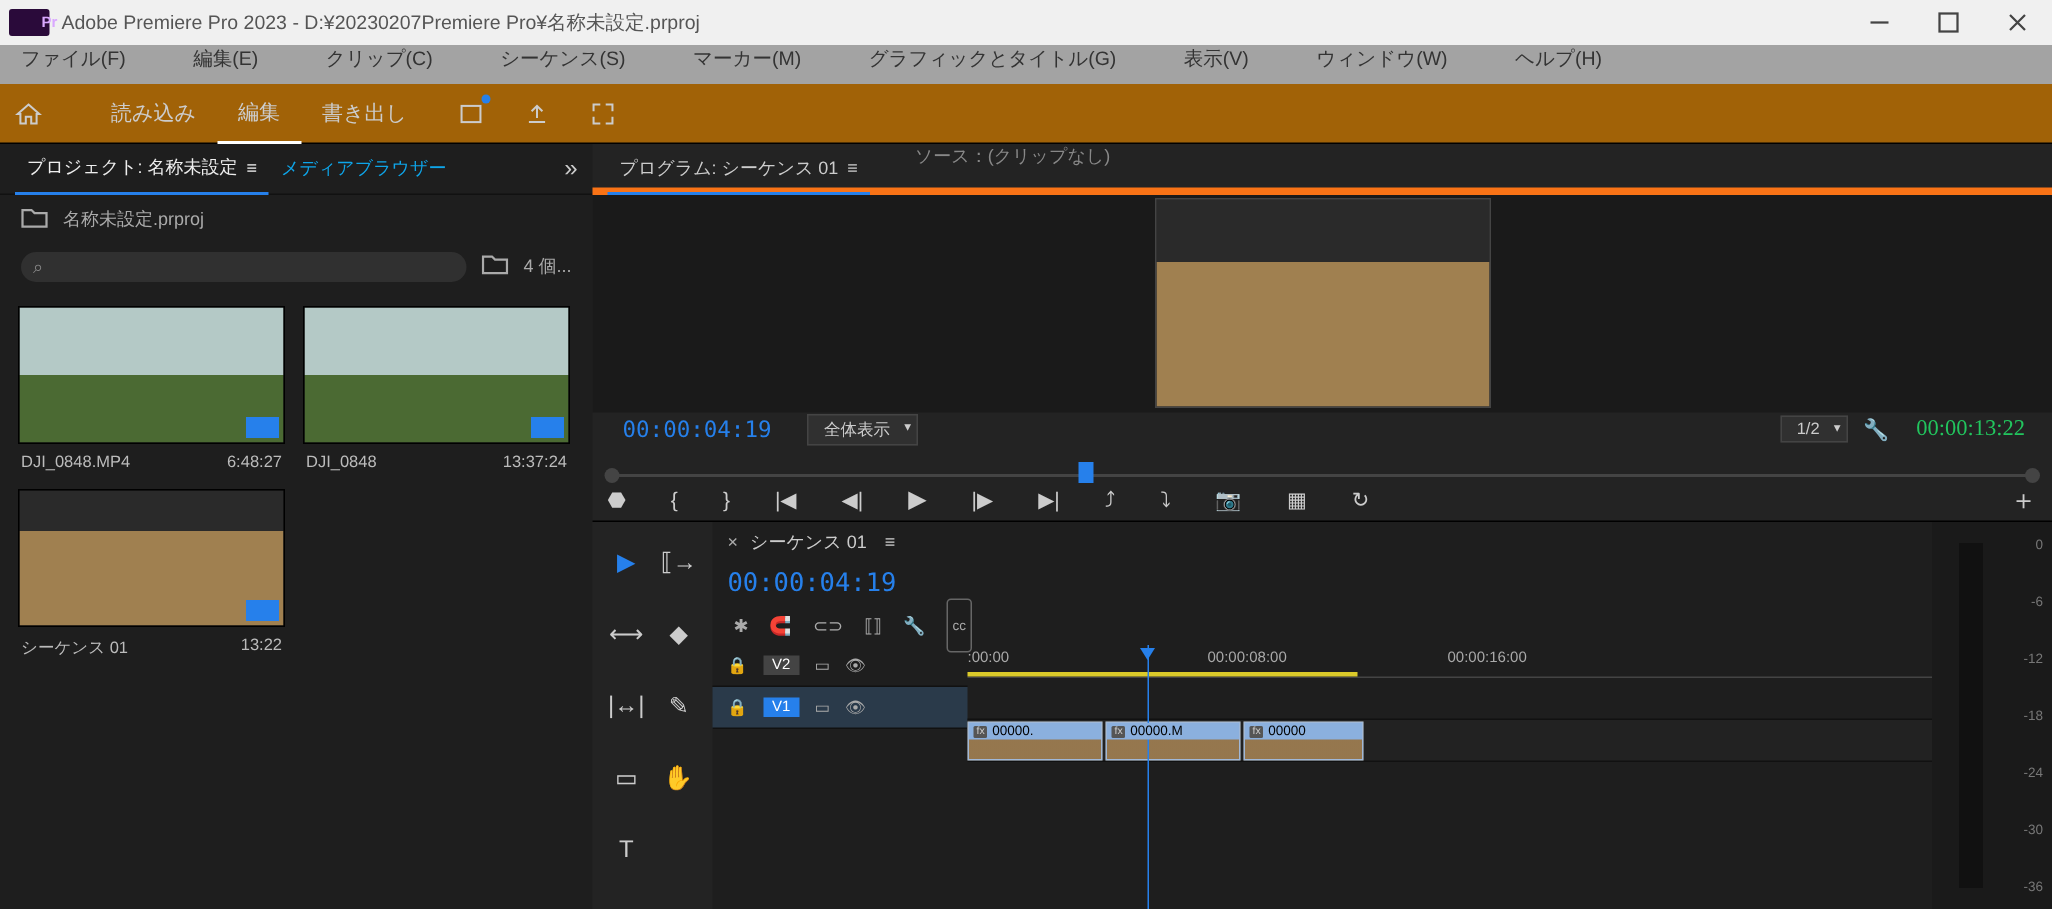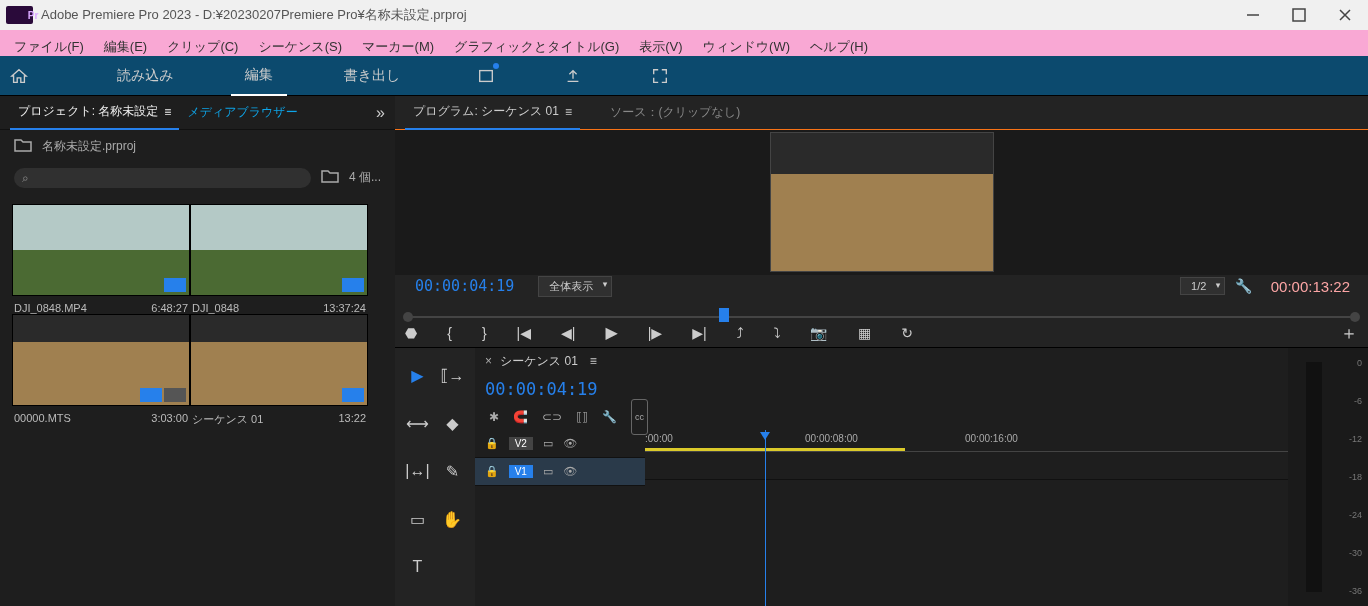--- a/index.html
+++ b/index.html
@@ -1,59 +1,59 @@
 <!DOCTYPE html>
 <html><head>
 <meta charset="utf-8">
 <style>
 * { margin: 0; padding: 0; box-sizing: border-box; font-family: "Segoe UI", Arial, sans-serif; }
 body { width: 1368px; height: 606px; background: #232323; color: #ccc; overflow: hidden; font-size: 12px; }
 .titlebar { height: 30px; background: #f0f0f0; display: flex; align-items: center; padding-left: 6px; color: #555; font-size: 13px; }
 .titlebar .pr { width: 18px; height: 18px; background: #2a0a3a; color: #d9a8ff; font-size: 10px; font-weight: bold; display: flex; align-items: center; justify-content: center; border-radius: 2px; margin-right: 8px; padding-left: 27px; }
 .titlebar .spacer { flex: 1; }
 .titlebar .winbtn { width: 46px; height: 30px; display: flex; align-items: center; justify-content: center; color: #444; cursor: pointer; }
-.menubar { height: 26px; background: #f9a8d4; display: flex; align-items: flex-end; padding-left: 4px; color: #333; font-size: 13px; }
+.menubar { height: 26px; background: #a3a3a3; display: flex; align-items: flex-start; padding-left: 4px; color: #333; font-size: 13px; gap: 25px; }
 .menubar .mitem { padding: 0 10px; cursor: pointer; }
-.workspace-bar { height: 40px; background: #0c4a6e; display: flex; align-items: center; padding: 0 10px; border-bottom: 1px solid #000; gap: 43px; }
+.workspace-bar { height: 40px; background: #a16207; display: flex; align-items: center; padding: 0 10px; border-bottom: 1px solid #000; }
 .workspace-bar .home { width: 20px; height: 18px; margin-right: 30px; }
 .workspace-bar .wtab { padding: 0 14px; color: #ccc; font-size: 14px; cursor: pointer; height: 40px; display: flex; align-items: center; }
 .workspace-bar .wtab.active { border-bottom: 2px solid #fff; }
 .workspace-bar .center { flex: 1; text-align: center; font-size: 14px; }
 .workspace-bar .icon-btn { width: 30px; height: 30px; display: flex; align-items: center; justify-content: center; margin-left: 14px; cursor: pointer; position: relative; }
 .main { display: flex; height: 510px; }
 .left { width: 395px; display: flex; flex-direction: column; background: #1e1e1e; }
 .panel-tabs { height: 34px; display: flex; align-items: center; padding: 0 10px; font-size: 12px; border-bottom: 1px solid #111; }
 .panel-tabs .ptab { padding: 0 8px; cursor: pointer; display: flex; align-items: center; height: 34px; color: #0ea5e9; }
 .panel-tabs .ptab.active { border-bottom: 2px solid #2680eb; color: #eee; }
 .panel-tabs .more { margin-left: auto; font-size: 16px; }
 .proj-header { padding: 6px 14px 8px; display: flex; align-items: center; gap: 10px; color: #aaa; }
 .search-row { display: flex; align-items: center; padding: 2px 14px 10px; gap: 10px; }
 .search-row .sbox { flex: 1; background: #303030; border-radius: 10px; height: 20px; display: flex; align-items: center; padding: 0 8px; color: #888; }
-.thumbs { display: flex; flex-wrap: wrap; padding: 6px 12px; }
+.thumbs { display: flex; flex-wrap: wrap; padding: 6px 12px; gap: 12px; }
 .thumb { width: 178px; }
 .thumb .img { height: 92px; background: #3a3a3a; position: relative; border: 1px solid #000; }
 .thumb .img.outdoor { background: linear-gradient(#b4c9c6 50%, #4b6a33 50%); }
 .thumb .img.indoor { background: linear-gradient(#2a2a2a 30%, #a08050 30%); }
 .thumb .badges { position: absolute; bottom: 3px; right: 3px; display: flex; gap: 2px; }
 .thumb .badge { width: 22px; height: 14px; background: #2680eb; }
 .thumb .meta { display: flex; justify-content: space-between; padding: 6px 2px 0; color: #bbb; font-size: 11px; }
 .right { flex: 1; display: flex; flex-direction: column; }
-.prog-tabs { height: 34px; display: flex; align-items: center; padding: 0 10px; border-bottom: 1px solid #f97316; }
+.prog-tabs { height: 34px; display: flex; padding: 0 10px; border-bottom: 5px solid #f97316; }
 .prog-tabs .ptab { padding: 0 8px; cursor: pointer; color: #ccc; height: 34px; display: flex; align-items: center; }
 .prog-tabs .ptab.active { border-bottom: 2px solid #2680eb; }
 .prog-tabs .srclabel { margin-left: 30px; color: #888; }
 .monitor { height: 200px; display: flex; align-items: center; justify-content: center; background: #1a1a1a; }
 .monitor .vid { width: 224px; height: 140px; background: linear-gradient(#2a2a2a 30%, #a08050 30%); border: 1px solid #444; }
 .ctrl-row { height: 32px; display: flex; align-items: center; padding: 0 10px; }
 .tc { color: #2680eb; font-size: 15px; font-family: monospace; padding: 0 10px; }
 .dd { background: #303030; border: 1px solid #444; padding: 2px 18px 2px 10px; font-size: 11px; position: relative; cursor: pointer; margin-left: 14px; }
 .dd::after { content: "▾"; position: absolute; right: 4px; font-size: 9px; }
 .ctrl-row .sp { flex: 1; }
 .wrench { color: #ccc; font-size: 14px; margin: 0 10px; }
-.dur { color: #fca5a5; font-size: 15px; font-family: Liberation Sans, sans-serif; padding: 0 8px; }
+.dur { color: #22c55e; font-size: 15px; font-family: Liberation Serif, serif; padding: 0 8px; }
 .scrub { height: 28px; position: relative; margin: 0 10px; }
 .scrub .track { position: absolute; top: 18px; left: 0; right: 0; height: 2px; background: #444; }
 .scrub .track::before { content: ""; position: absolute; left: -2px; top: -4px; width: 10px; height: 10px; border-radius: 50%; background: #444; }
 .scrub .track::after { content: ""; position: absolute; right: -2px; top: -4px; width: 10px; height: 10px; border-radius: 50%; background: #444; }
 .scrub .head { position: absolute; top: 10px; width: 10px; height: 14px; background: #2680eb; left: 33%; }
 .transport { height: 40px; display: flex; align-items: center; justify-content: center; gap: 30px; padding: 0 10px; }
 .transport .tbtn { color: #ccc; cursor: pointer; font-size: 14px; }
 .transport .play { font-size: 16px; }
 .transport .plus { margin-left: auto; font-size: 18px; }
 .timeline-area { flex: 1; display: flex; border-top: 1px solid #000; }
@@ -195,32 +195,20 @@
           </div>
         <div class="meta">
             <span>DJI_0848</span>
             <span>13:37:24</span>
           </div>
       </div>
       <div class="thumb">
         <div class="img indoor">
             <div class="badges">
               <div class="badge"></div>
-              <div class="badge" style="background:#555"></div>
-            </div>
-          </div>
-        <div class="meta">
-            <span>00000.MTS</span>
-            <span>3:03:00</span>
-          </div>
-      </div>
-      <div class="thumb">
-        <div class="img indoor">
-            <div class="badges">
-              <div class="badge"></div>
             </div>
           </div>
         <div class="meta">
             <span>シーケンス 01</span>
             <span>13:22</span>
           </div>
       </div>
     </div>
   </div>
 
@@ -310,20 +298,40 @@
             </div>
           </div>
           <div class="ruler-clips">
             <div class="ruler">
               <div class="tick" style="left:0">:00:00</div>
               <div class="tick" style="left:160px">00:00:08:00</div>
               <div class="tick" style="left:320px">00:00:16:00</div>
               <div class="range"></div>
             </div>
             <div class="vtrack"></div>
+            <div class="vtrack row-v1">
+              <div class="clip" style="left:0;width:90px">
+                <div class="clip-header">
+                  <span class="fx-badge">fx</span>
+                  <span class="clip-label">00000.</span>
+                </div>
+              </div>
+              <div class="clip" style="left:92px;width:90px">
+                <div class="clip-header">
+                  <span class="fx-badge">fx</span>
+                  <span class="clip-label">00000.M</span>
+                </div>
+              </div>
+              <div class="clip" style="left:184px;width:80px">
+                <div class="clip-header">
+                  <span class="fx-badge">fx</span>
+                  <span class="clip-label">00000</span>
+                </div>
+              </div>
+            </div>
             <div class="playhead"></div>
           </div>
         </div>
       </div>
 
       <div class="meters">
         <span>0</span>
         <span>-6</span>
         <span>-12</span>
         <span>-18</span>

